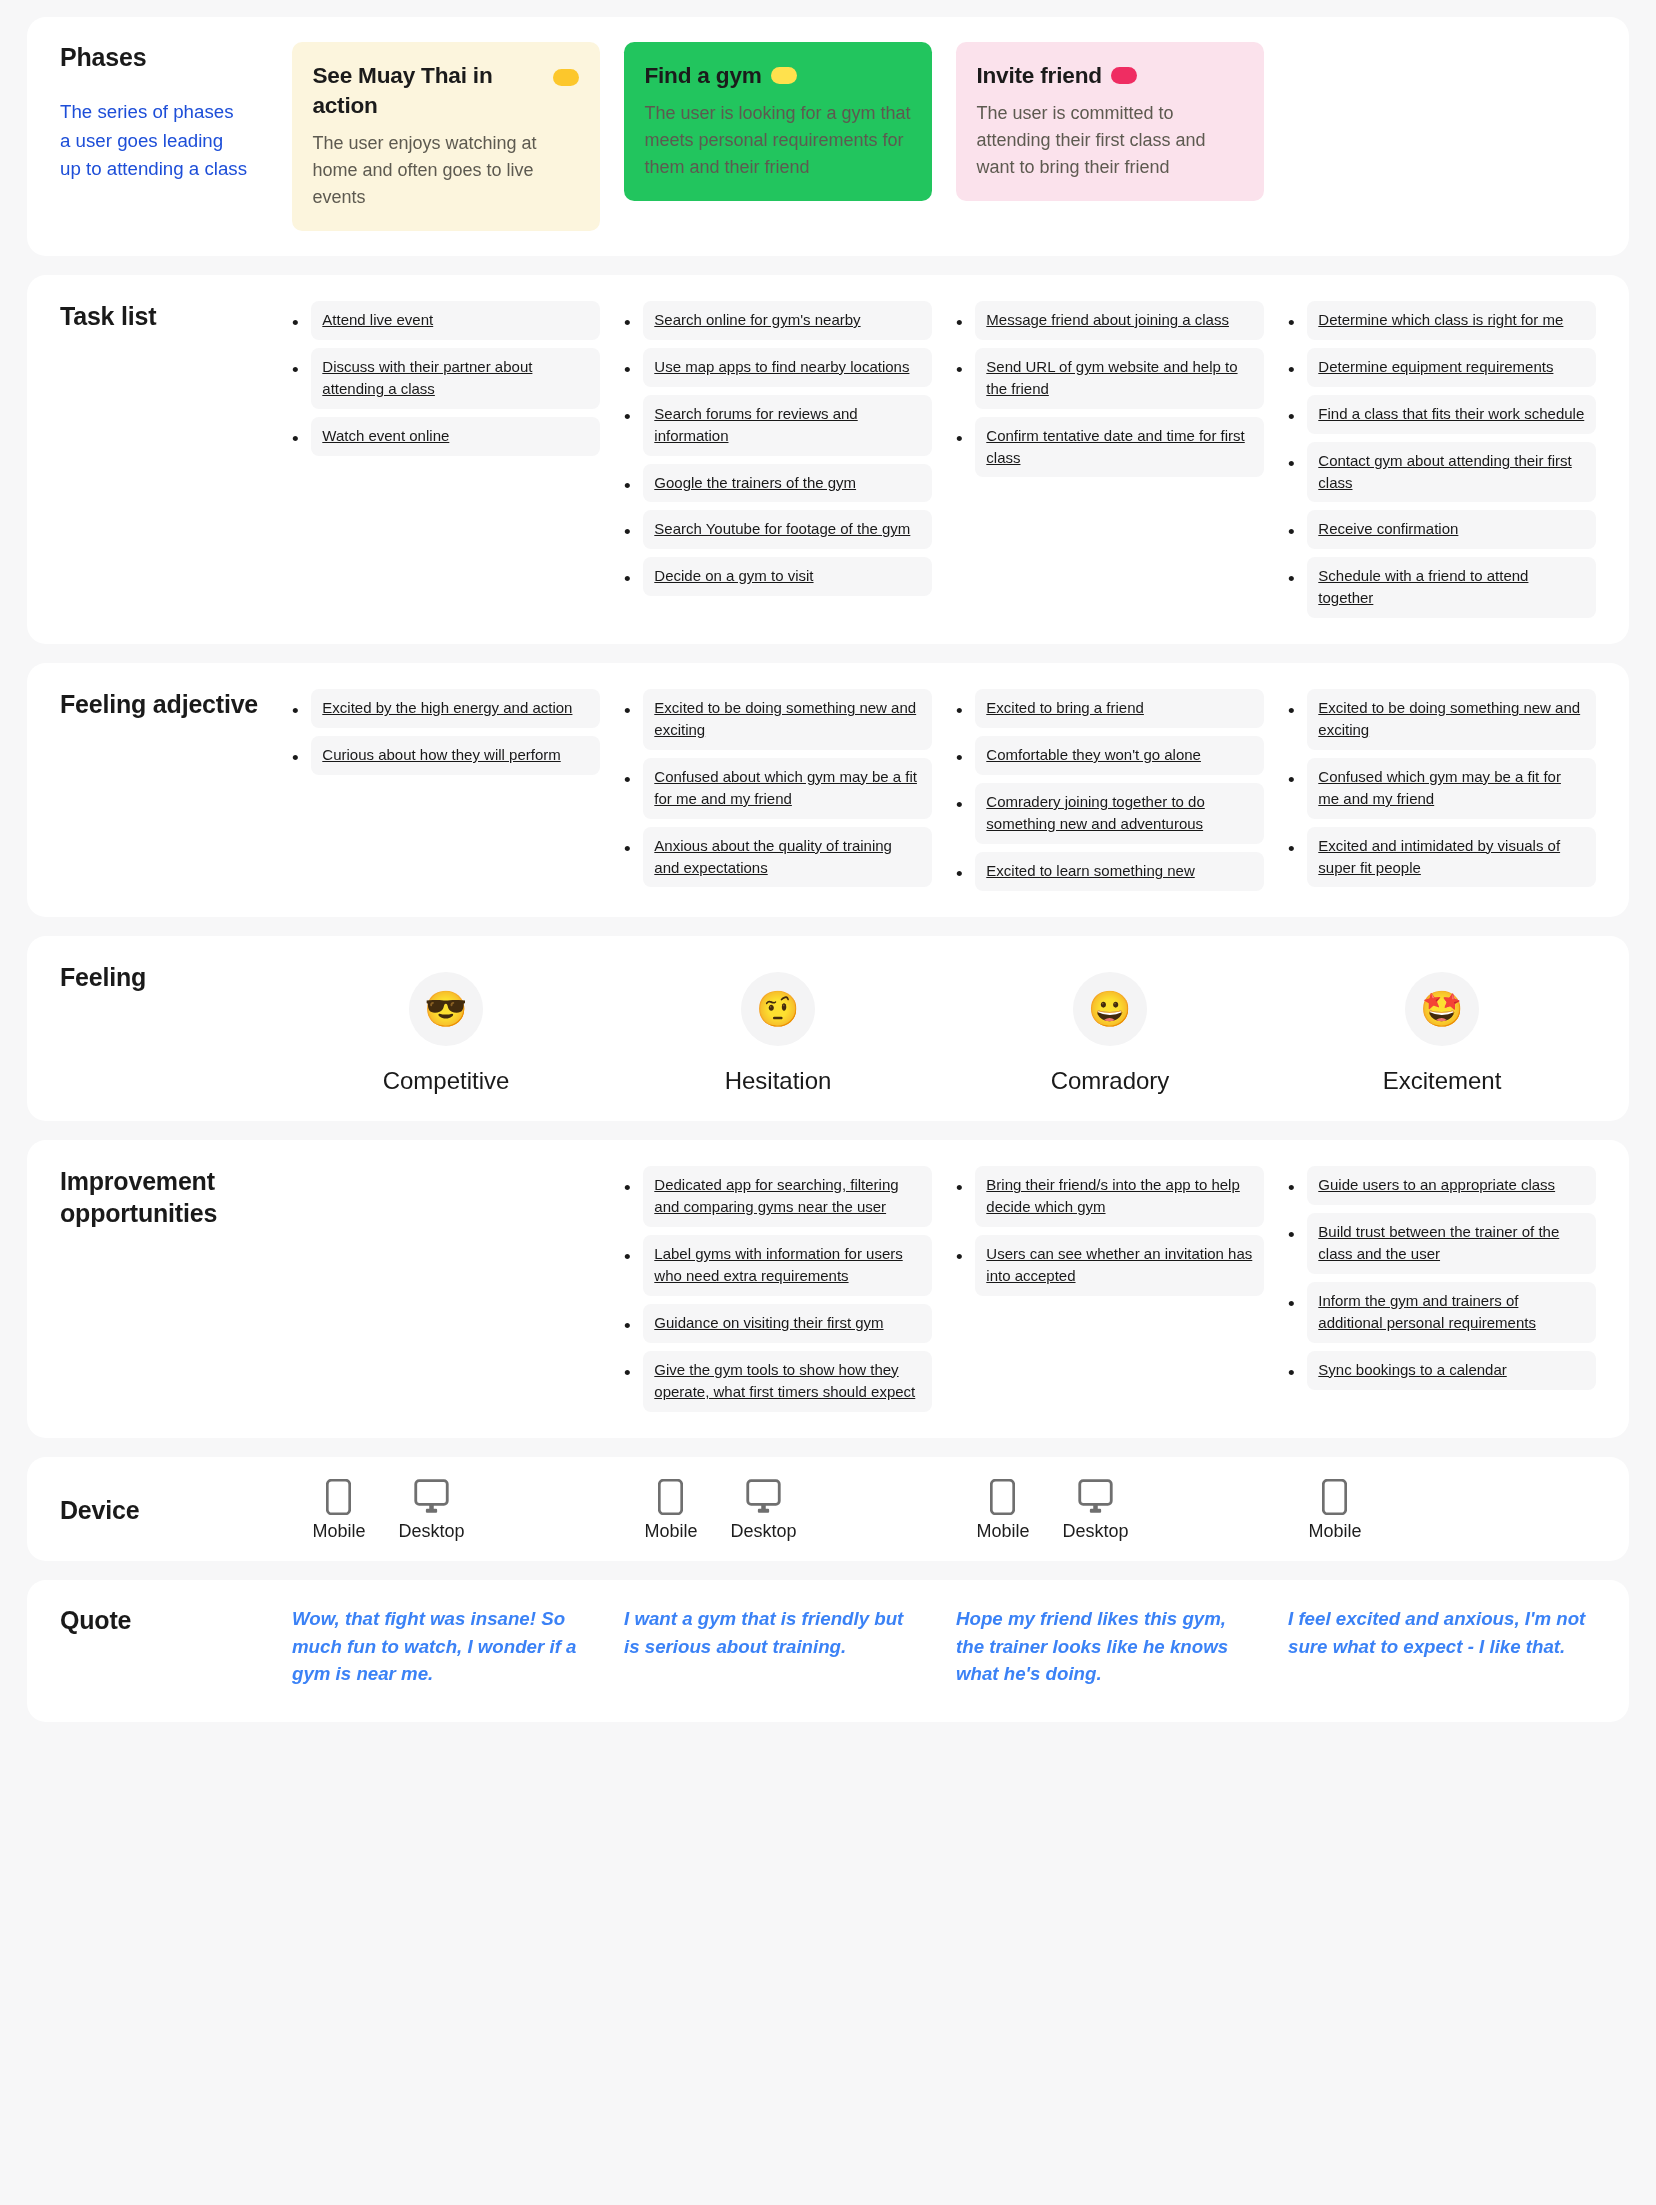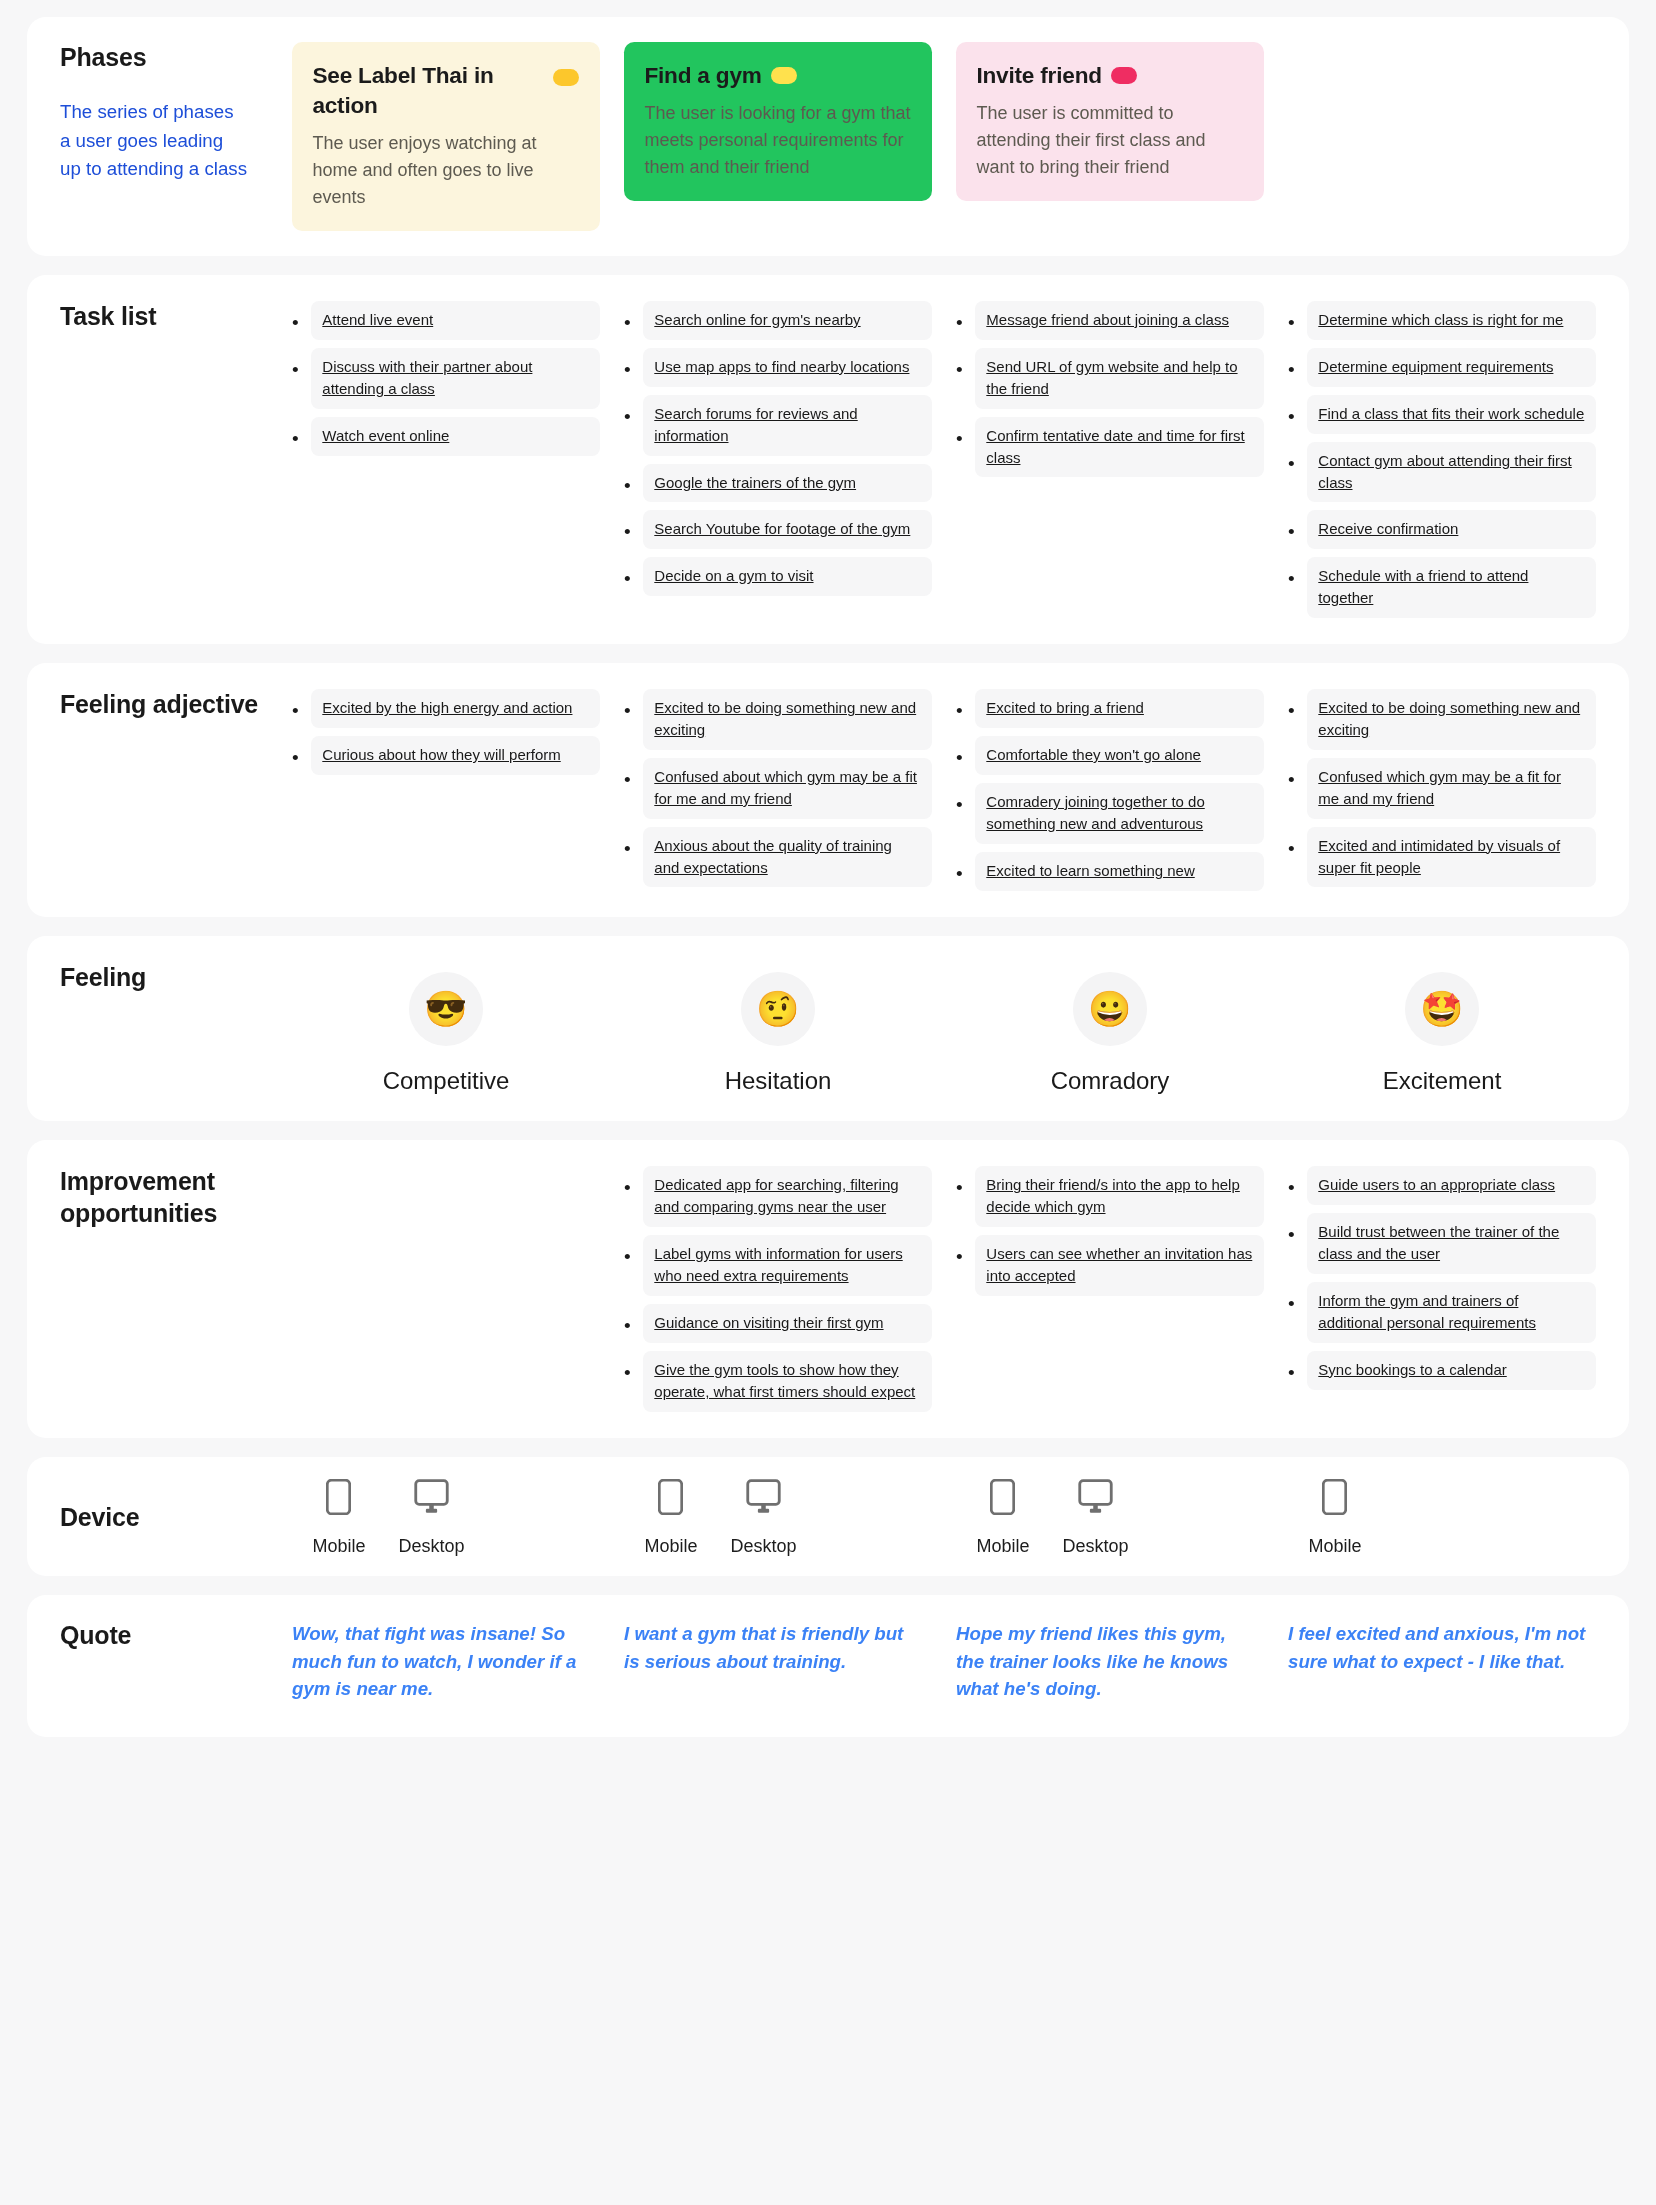--- a/index.html
+++ b/index.html
@@ -141,21 +141,21 @@
   .device-cell {
     display: flex;
     gap: 33px;
     justify-content: flex-start;
     padding-left: 20.4px;
   }
   .device-item {
     display: flex;
     flex-direction: column;
     align-items: center;
-    gap: 21px;
+    gap: 6px;
   }
   .device-label { font-size: 18px; color: #1d1d1d; }
   .device-icon svg { display: block; }
 
   .band-device { padding-top: 22.6px; padding-bottom: 19px; align-items: center; }
   .band-device .row-head { align-self: center; }
 
   
   .quote-text {
     font-size: 18.7px;
@@ -175,21 +175,21 @@
 <body>
 
 <section class="band band-phases">
   <div class="row-head">
     <div class="row-title">Phases</div>
     <div class="row-sub">The series of phases a user goes leading up to attending a class</div>
   </div>
   <div class="cols">
 
     <div class="phase-card" id="pc0" style="background: rgb(252, 245, 221);">
-      <div class="phase-title">See Label Thai in action</div>
+      <div class="phase-title">See Muay Thai in action</div>
       <span class="phase-dot" id="pd0" style="background: rgb(252, 199, 44);"></span>
       <div class="phase-desc">The user enjoys watching at home and often goes to live events</div>
     </div>
 
     <div class="phase-card" id="pc1" style="background: #22c55e;">
       <div class="phase-title"><span>Find a gym</span><span class="phase-dot inline" id="pd1" style="background: rgb(255, 225, 77);"></span></div>
       <div class="phase-desc">The user is looking for a gym that meets personal requirements for them and their friend</div>
     </div>
 
     <div class="phase-card" id="pc2" style="background: rgb(251, 226, 236);">

